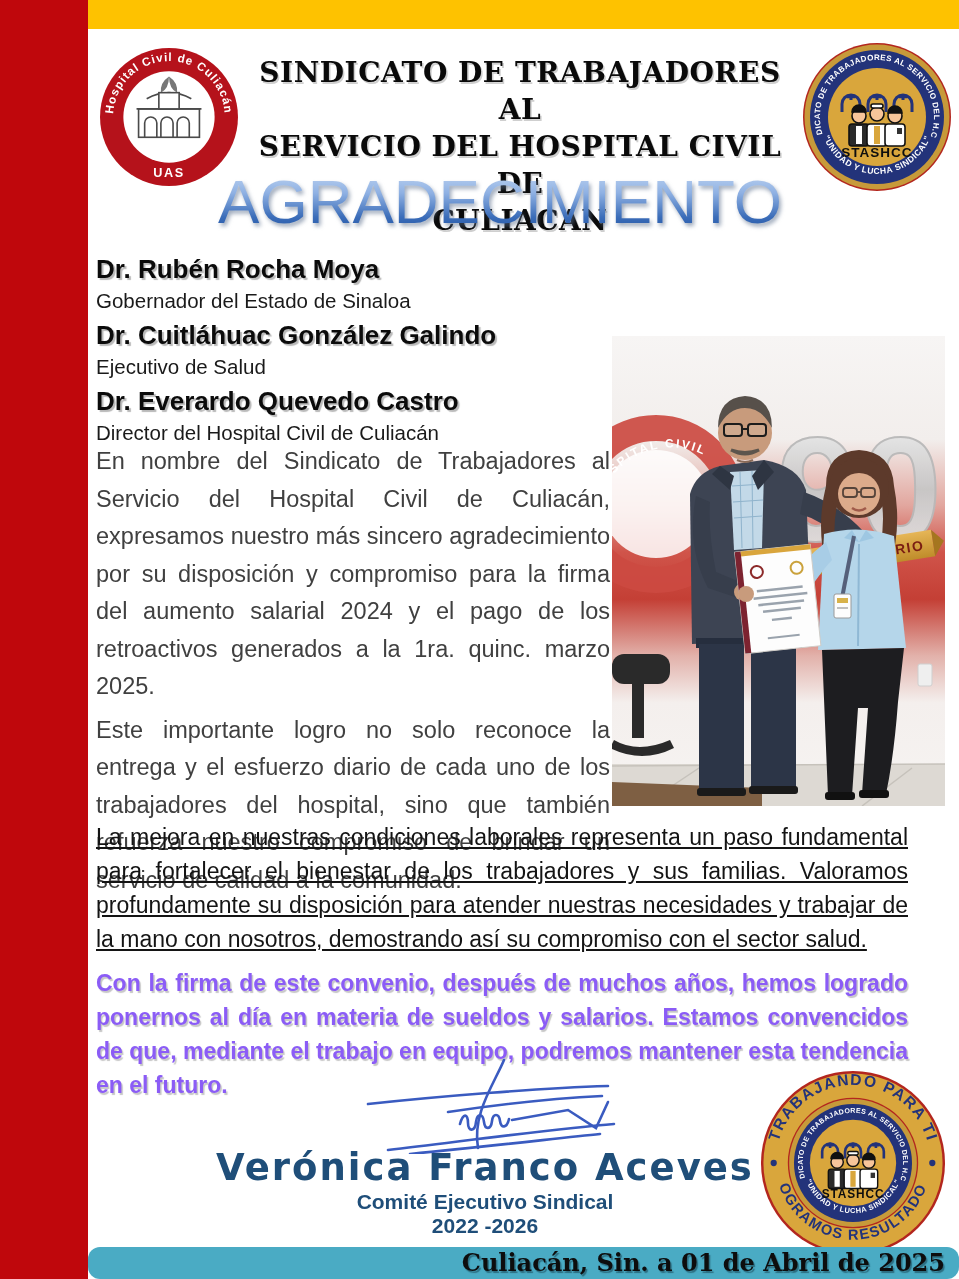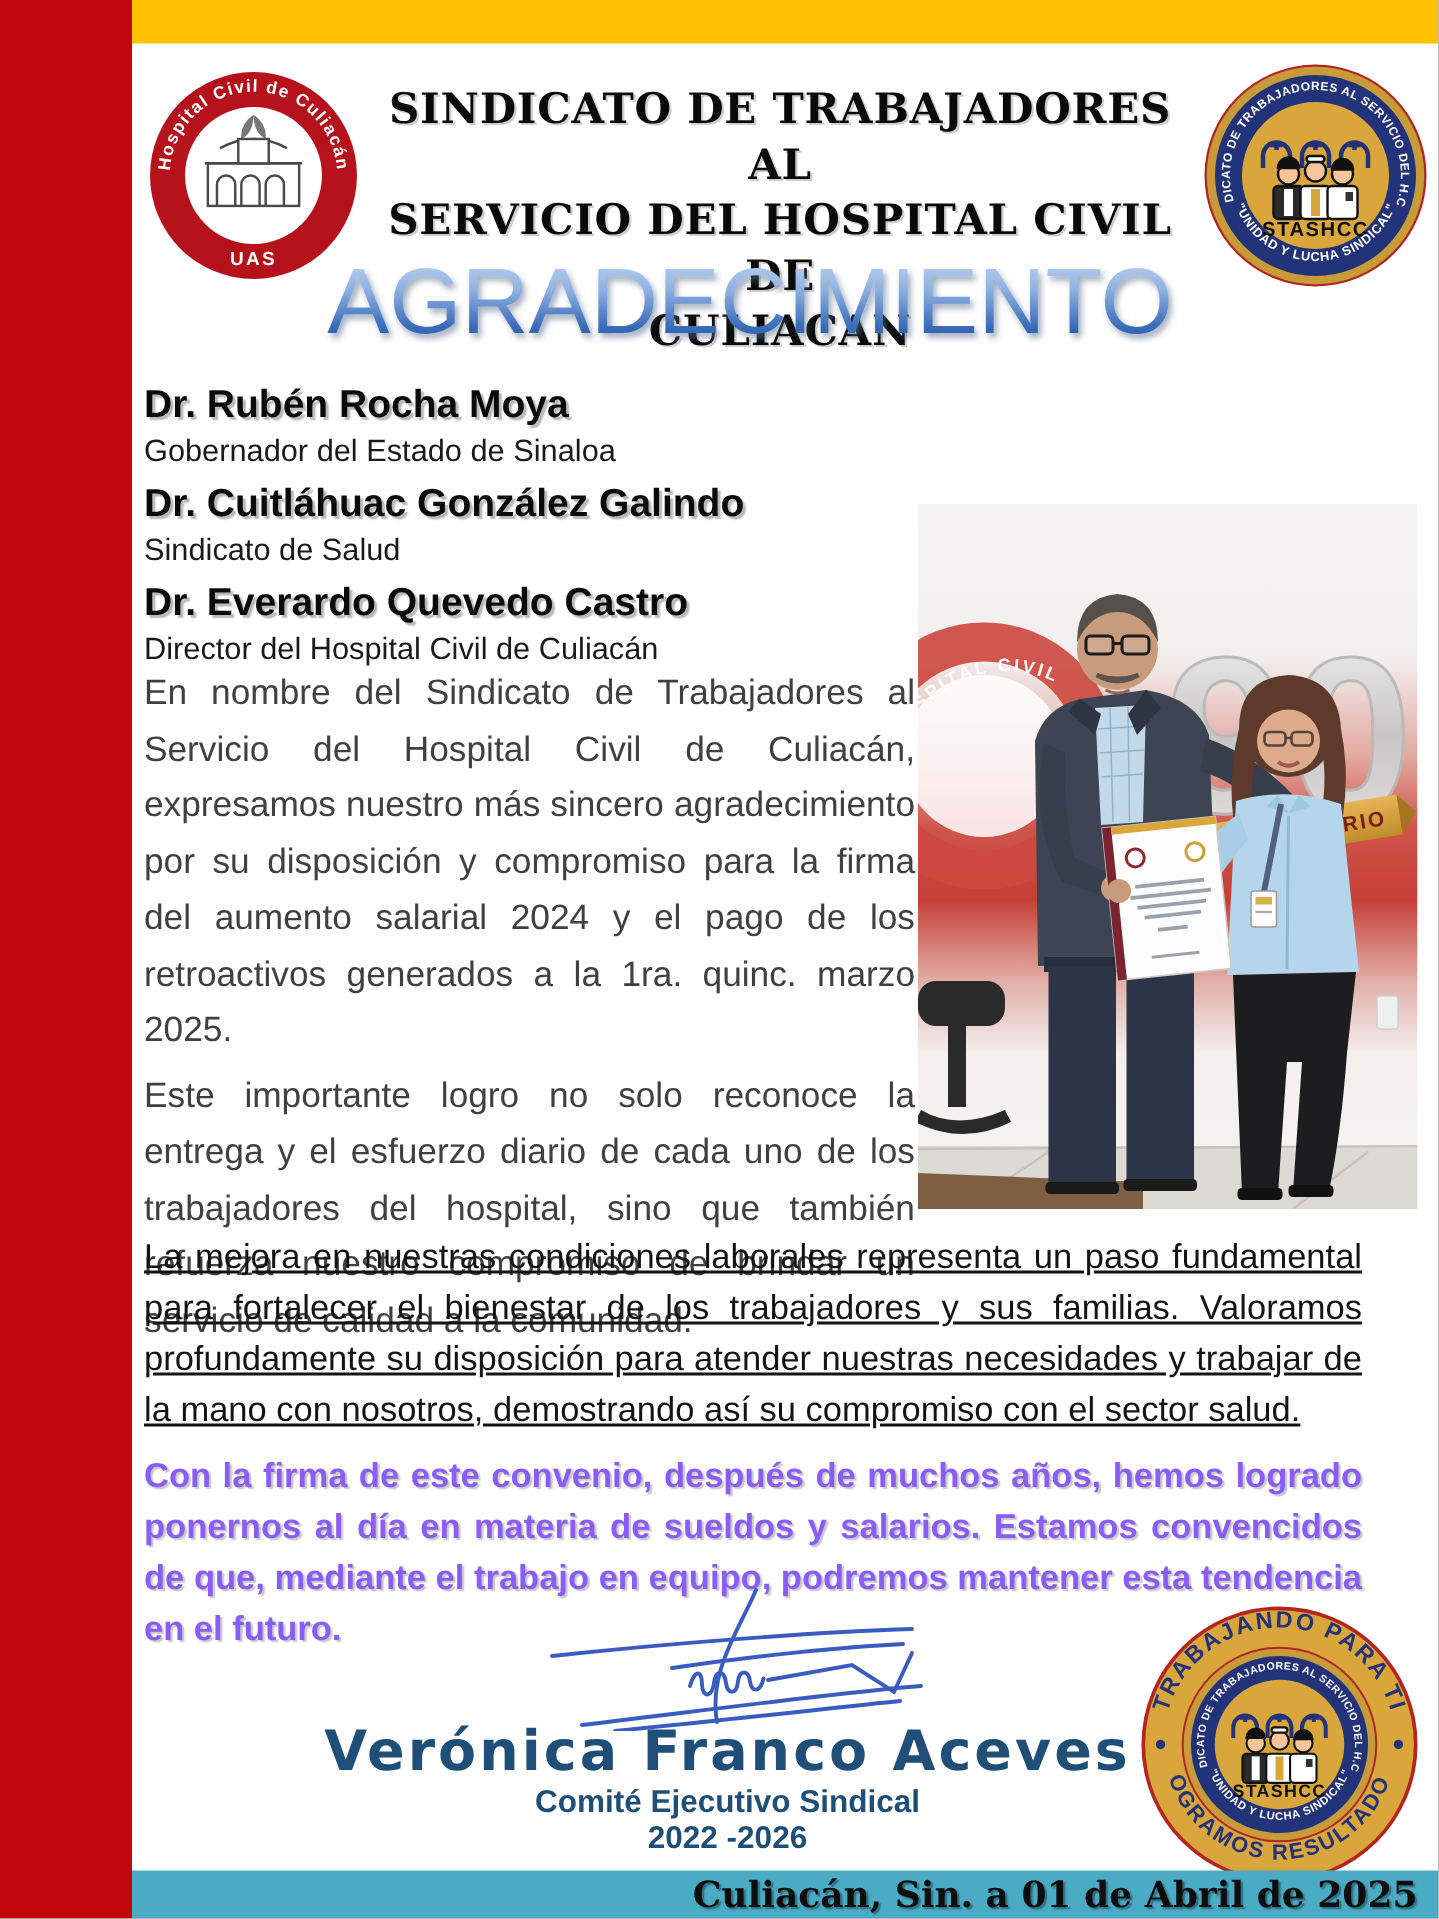--- a/index.html
+++ b/index.html
@@ -65,20 +65,21 @@
     font-weight:bold;font-size:21px;color:#1f4e79;
   }
   .footer-logo{left:760px;top:1070px;width:186px;height:186px;}
 
   .date-bar{
     left:88px;top:1247px;width:871px;height:32px;background:#4aabc4;
     text-align:right;box-sizing:border-box;padding-right:14px;
     font-family:"DejaVu Serif","Liberation Serif",serif;font-weight:bold;
     font-size:24px;line-height:32px;color:#0d0d0d;
     text-shadow:1.5px 1.5px 1px rgba(20,60,75,.55);
+    border-radius:12px;
   }
   svg text{font-family:"Liberation Sans",sans-serif;}
 </style>
 </head>
 <body>
 
 <svg width="0" height="0" style="position:absolute" aria-hidden="true">
   <defs>
     <path id="arcTop150" d="M 21.4 94.4 A 57 57 0 1 1 128.6 94.4"></path>
     <path id="arcBot150" d="M 21.4 94.4 A 57 57 0 0 0 128.6 94.4"></path>
@@ -155,21 +156,21 @@
   <svg class="abs" style="left:802px;top:42px" width="150" height="150" viewBox="0 0 150 150">
     <use href="#sealg"></use>
   </svg>
 
   <div class="abs heading">AGRADECIMIENTO</div>
 
   <div class="abs recipients">
     <p class="rec-name">Dr. Rubén Rocha Moya</p>
     <p class="rec-role">Gobernador del Estado de Sinaloa</p>
     <p class="rec-name">Dr. Cuitláhuac González Galindo</p>
-    <p class="rec-role">Sindicato de Salud</p>
+    <p class="rec-role">Ejecutivo de Salud</p>
     <p class="rec-name">Dr. Everardo Quevedo Castro</p>
     <p class="rec-role">Director del Hospital Civil de Culiacán</p>
   </div>
 
   <div class="abs col-left">
     <p>En nombre del Sindicato de Trabajadores al Servicio del Hospital Civil de Culiacán, expresamos nuestro más sincero agradecimiento por su disposición y compromiso para la firma del aumento salarial 2024 y el pago de los retroactivos generados a la 1ra. quinc. marzo 2025.</p>
     <p>Este importante logro no solo reconoce la entrega y el esfuerzo diario de cada uno de los trabajadores del hospital, sino que también refuerza nuestro compromiso de brindar un servicio de calidad a la comunidad.</p>
   </div>
 
   <svg class="abs photo-wrap" viewBox="0 0 333 470">

